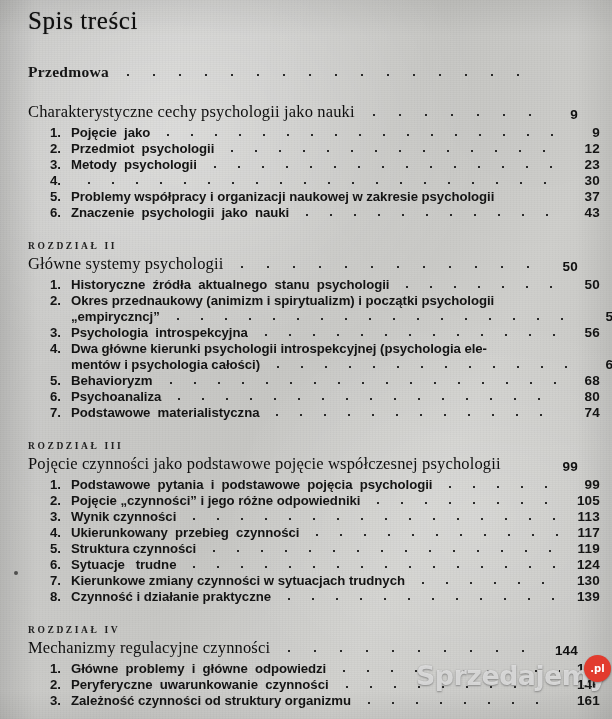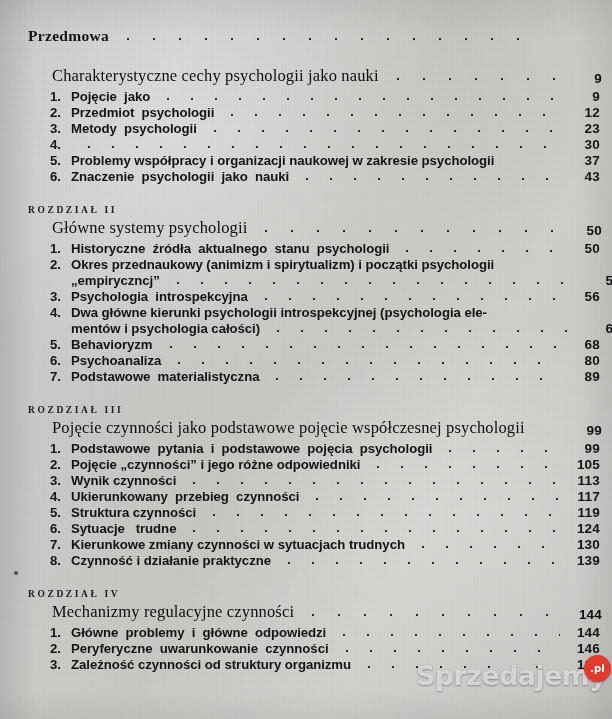--- a/index.html
+++ b/index.html
@@ -113,21 +113,20 @@
     font-weight: bold;
     letter-spacing: 2.6px;
     color: #202020;
     margin-bottom: 3px;
   }
   .chapter-title-row {
     font-family: "Liberation Serif", "DejaVu Serif", serif;
     font-size: 16.5px;
     letter-spacing: .15px;
     color: #0f0f0f;
-    margin-left: 24px;
   }
   .chapter-title-row .pg { font-size: 13.5px; }
   .chapter-title-row .leaders::before { bottom: .34em; background-size: 26px 2px; }
 
   
   .items { margin-top: 3px; }
   .item-row {
     font-family: "Liberation Sans", "DejaVu Sans", sans-serif;
     font-size: 13.2px;
     letter-spacing: -.05px;
@@ -191,20 +190,21 @@
     background: rgba(20,20,20,.65);
     z-index: 3;
   }
 </style>
 </head>
 <body>
 
 <div class="page">
   <div class="content">
 
+    <div class="toc-title">Spis treści</div>
 
     <div class="row preface">
       <span class="label">Przedmowa</span>
       <span class="leaders"></span>
       <span class="pg"></span>
     </div>
 
     <div id="chapters">
         <div class="chapter">
           <div class="row chapter-title-row">
@@ -301,21 +301,21 @@
             <div class="row item-row">
               <span class="num">6.</span>
               <span class="label">Psychoanaliza</span>
               <span class="leaders"></span>
               <span class="pg">80</span>
             </div>
             <div class="row item-row">
               <span class="num">7.</span>
               <span class="label">Podstawowe  materialistyczna</span>
               <span class="leaders"></span>
-              <span class="pg">89</span>
+              <span class="pg">74</span>
             </div>
           </div>
         </div>
         <div class="chapter">
           <div class="chapter-kicker">ROZDZIAŁ III</div>
           <div class="row chapter-title-row">
             <span class="label">Pojęcie czynności jako podstawowe pojęcie współczesnej psychologii</span>
             <span class="leaders none"></span>
             <span class="pg">99</span>
           </div>

